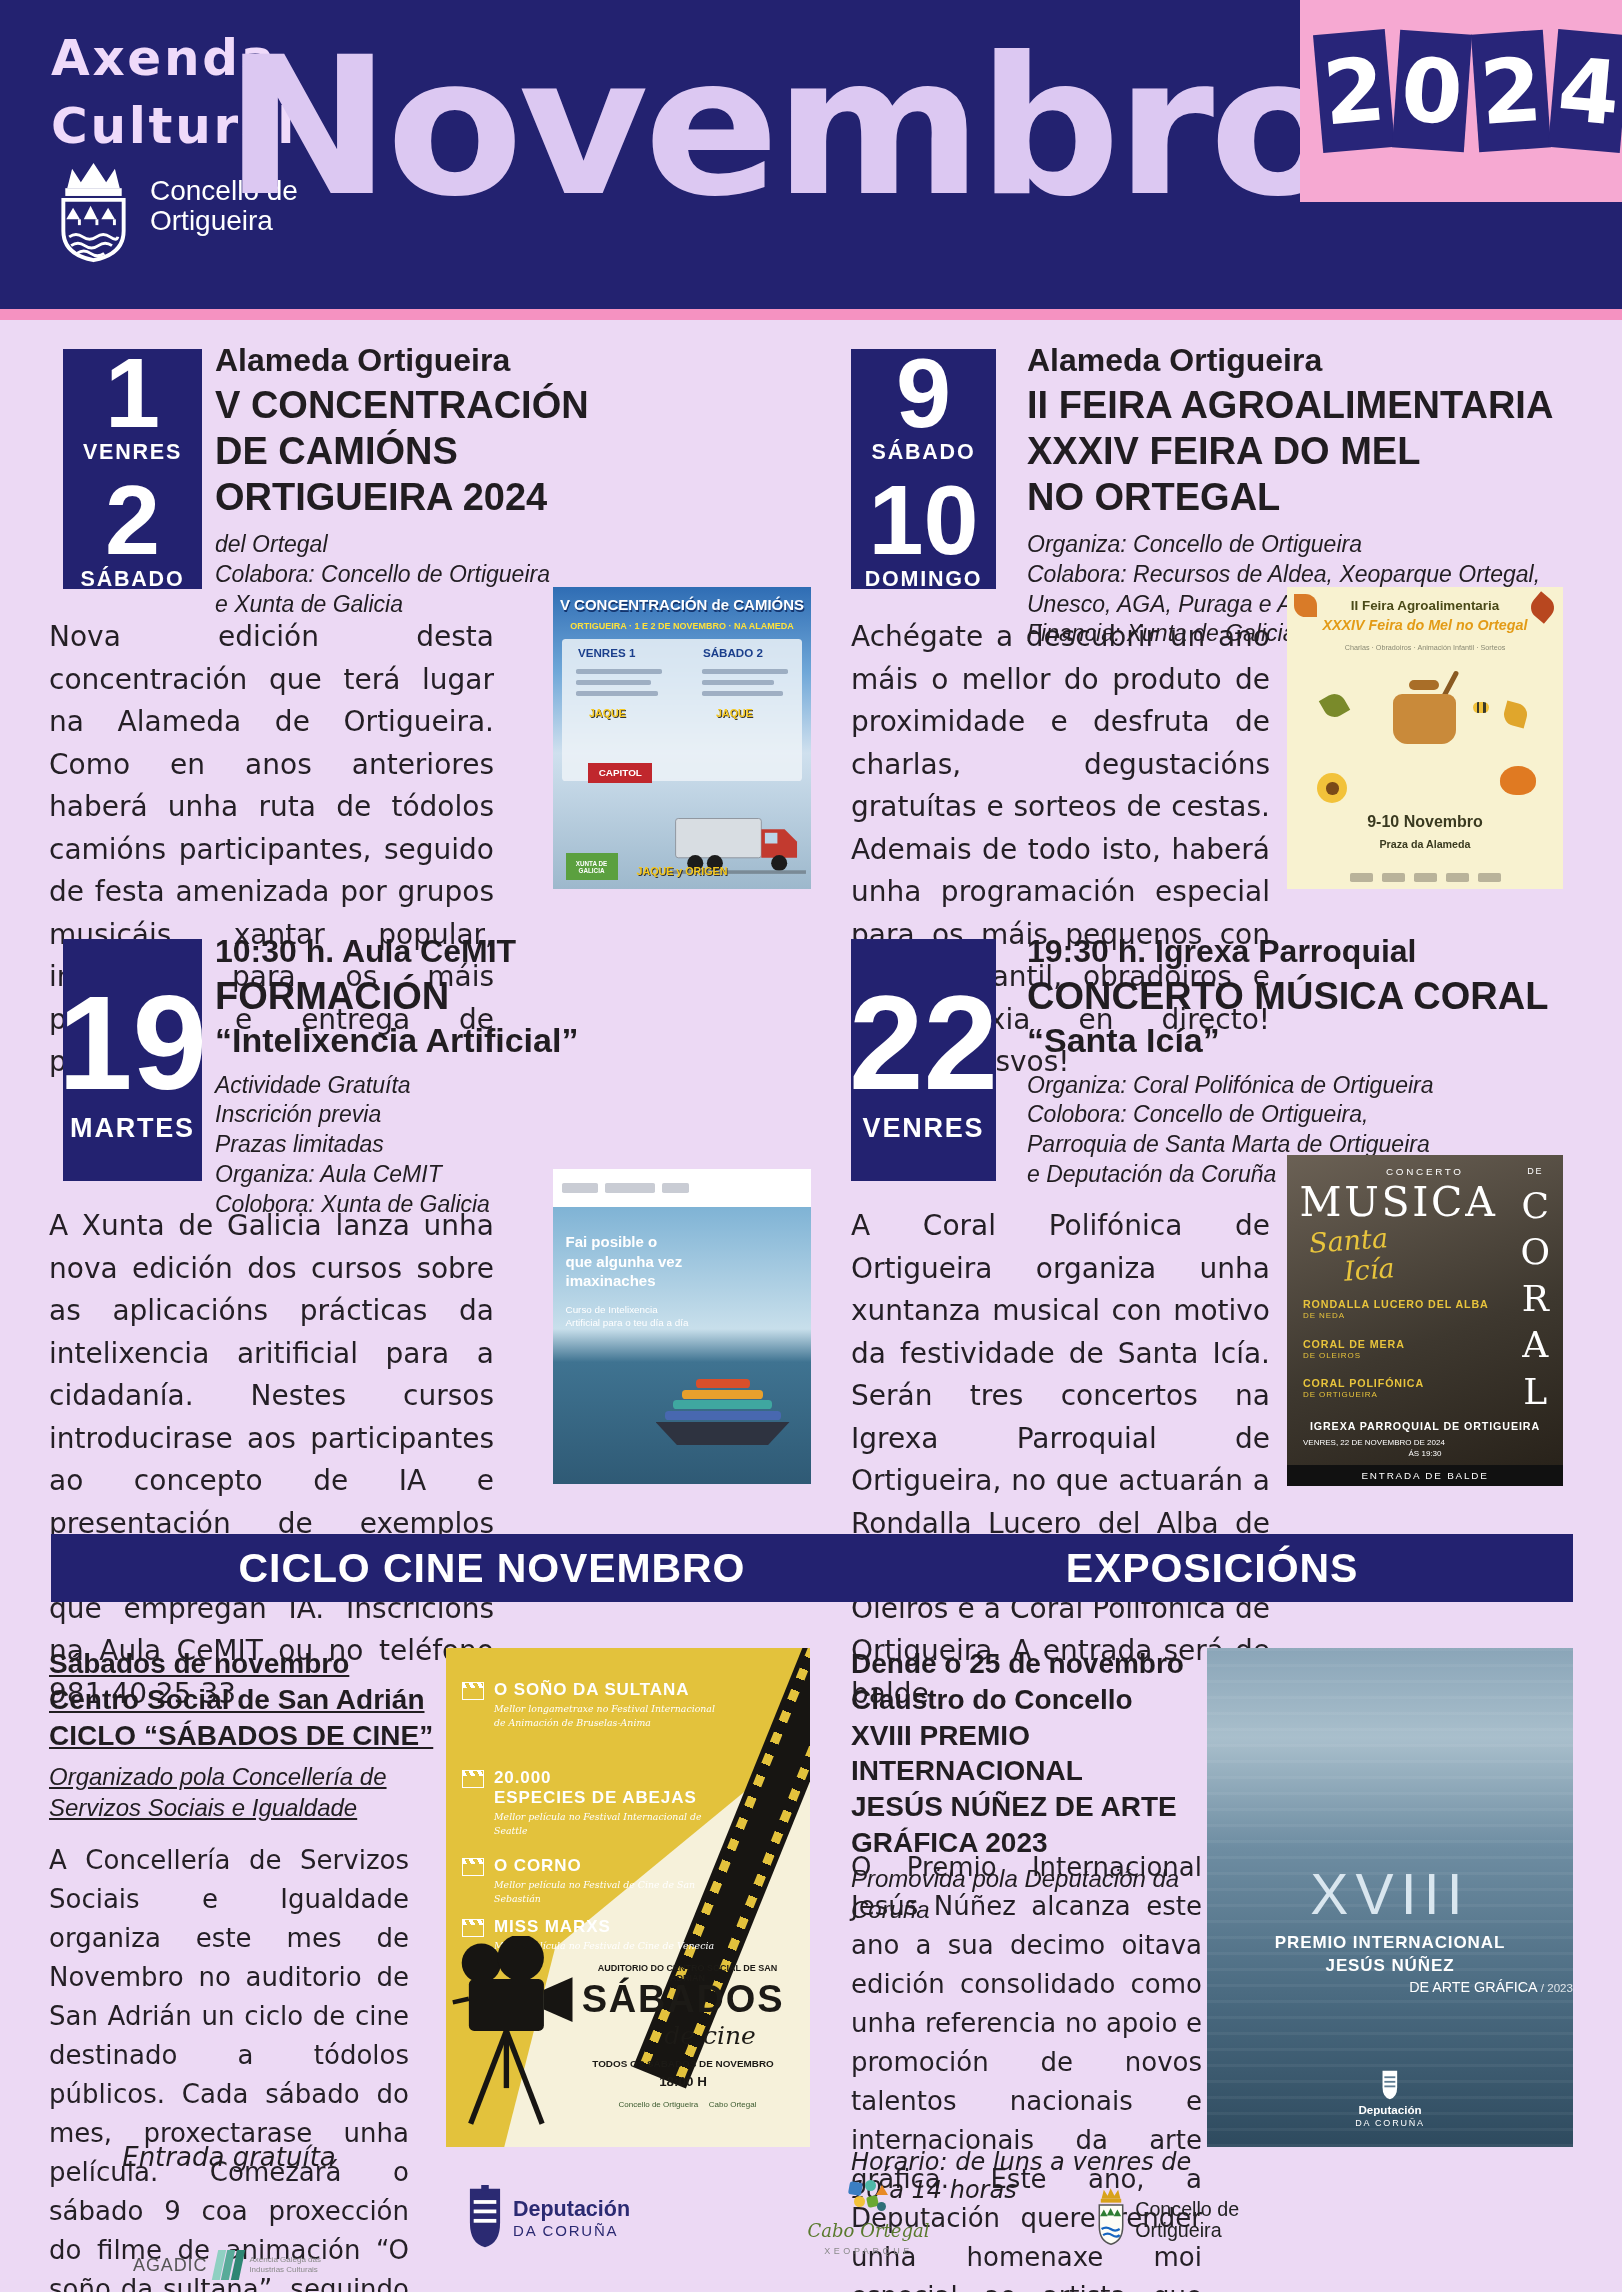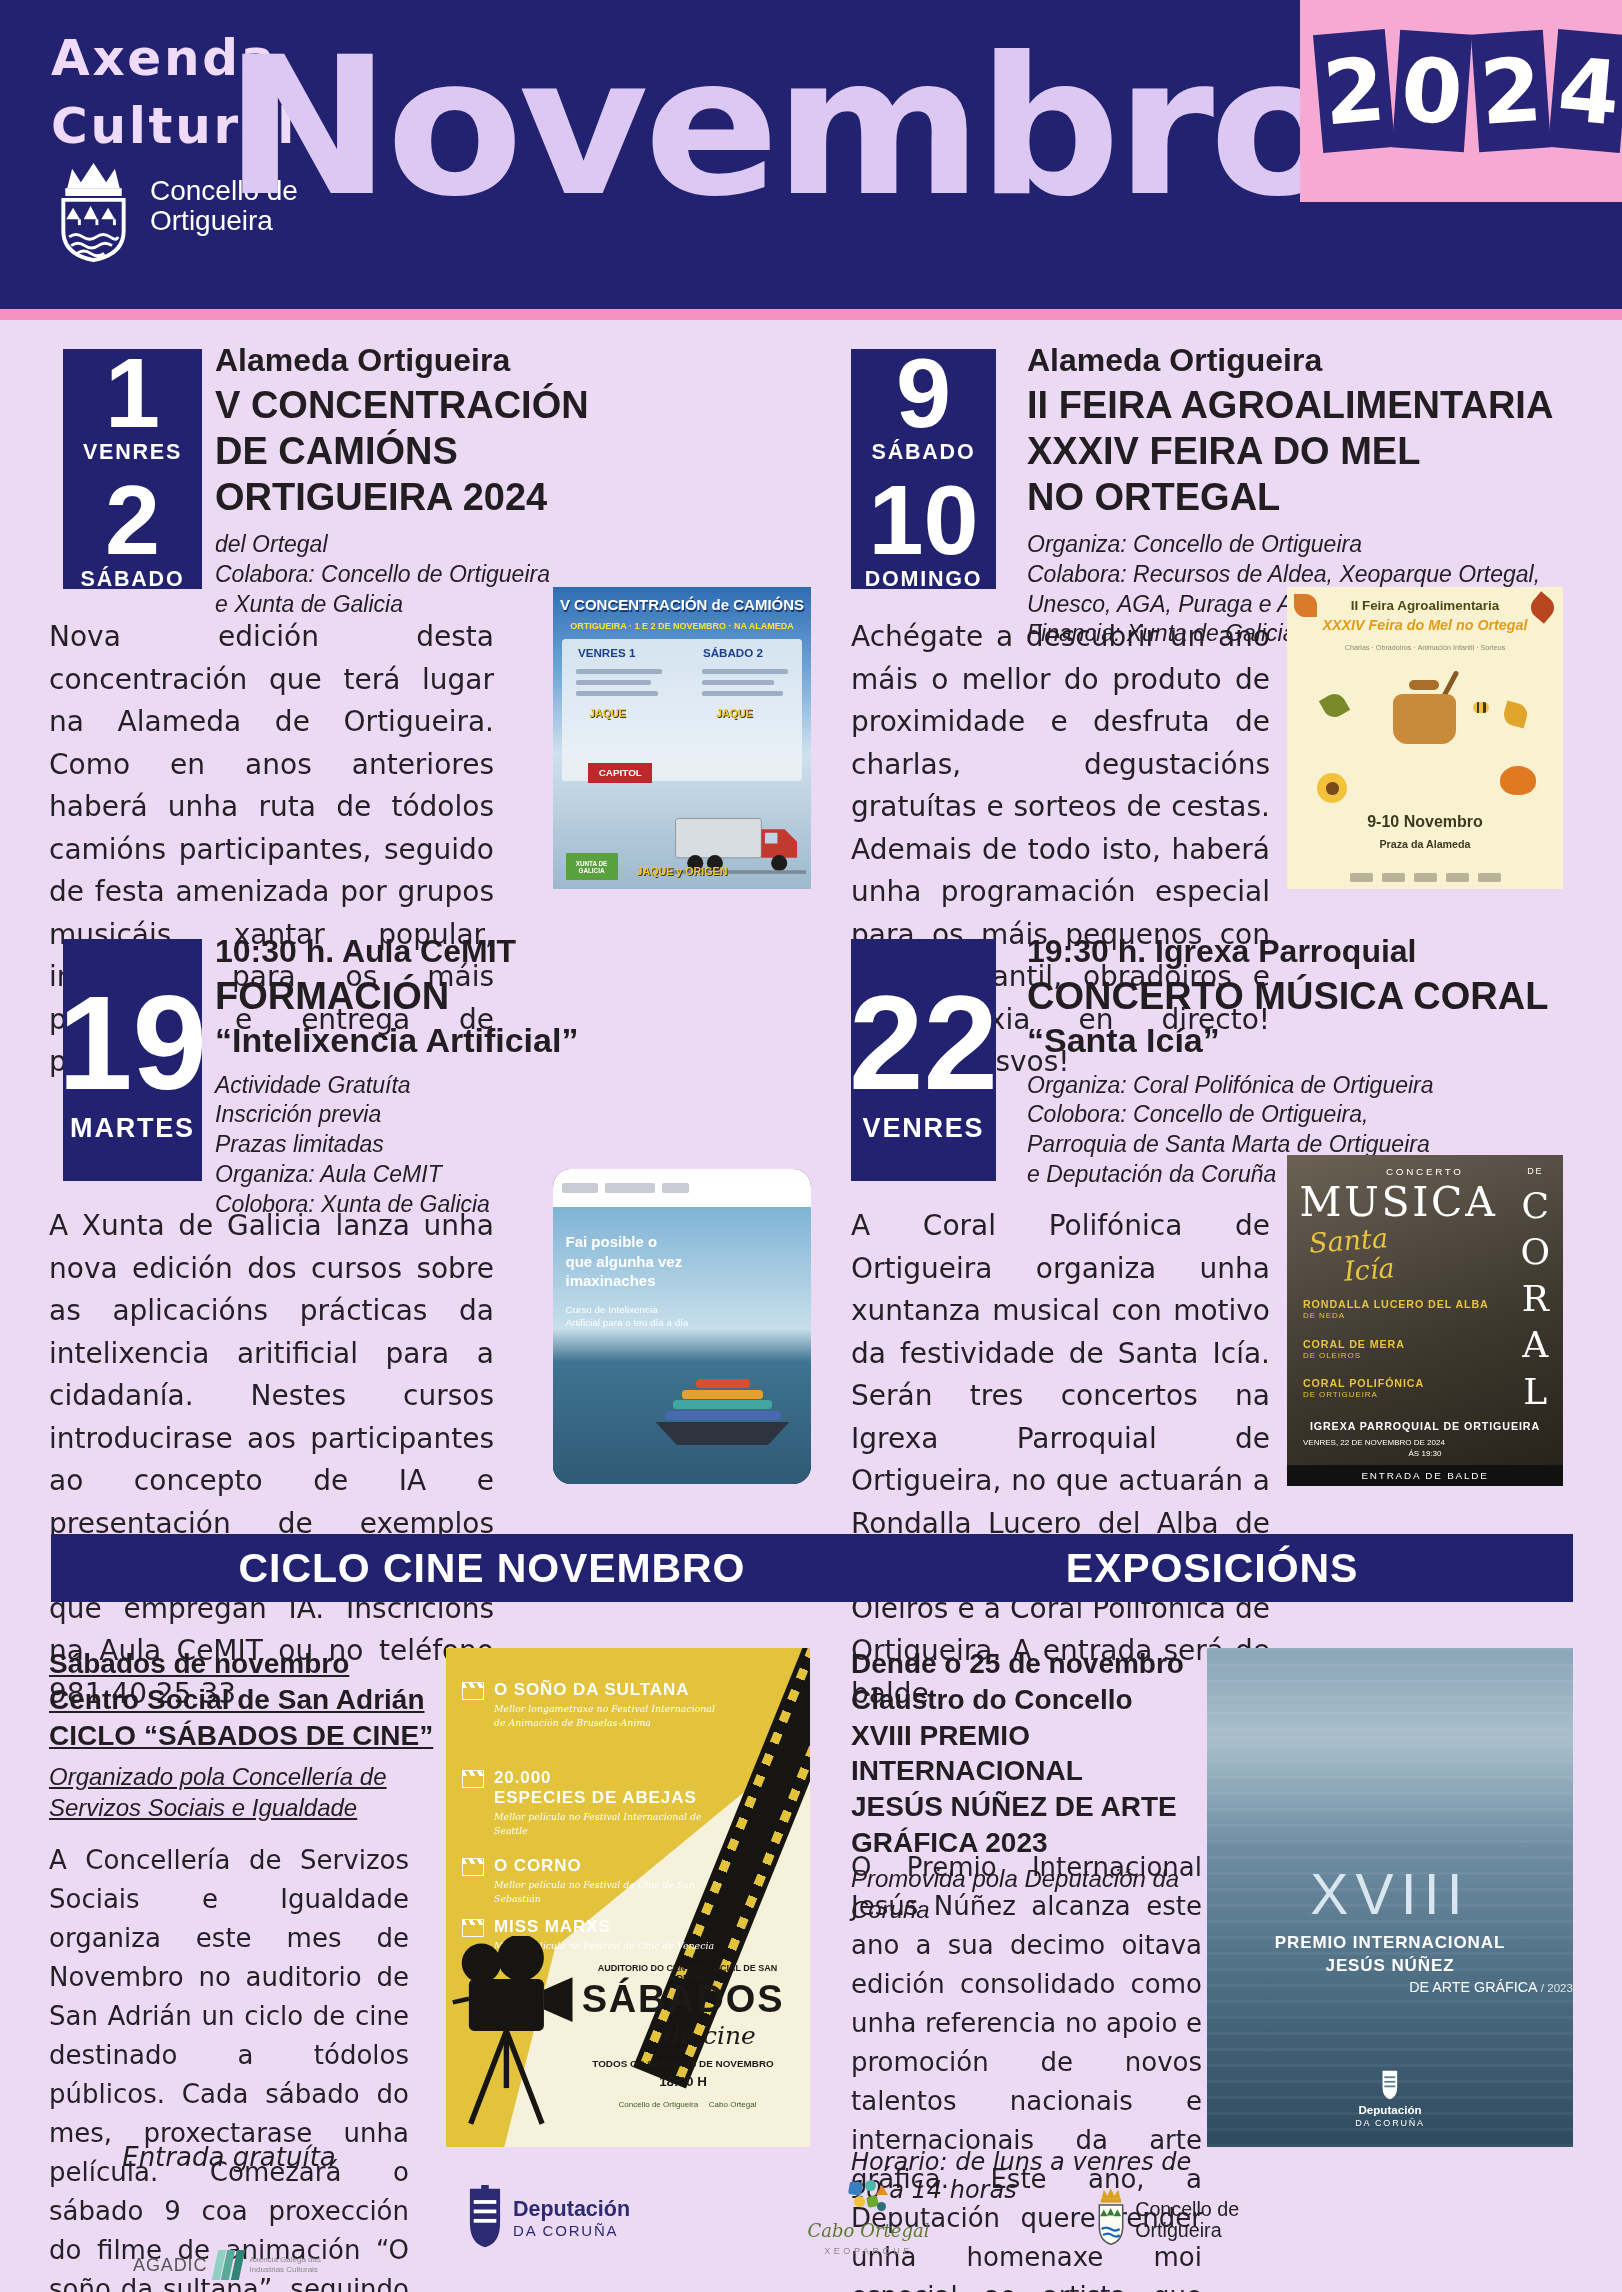--- a/index.html
+++ b/index.html
@@ -84,21 +84,21 @@
            background:repeating-linear-gradient(90deg,#f2c23a 0 3.6px,#3a3a2a 3.6px 6.3px); }
   .f-sun { position:absolute; left:30px; top:186px; width:30px; height:30px; background:#f2c23a; border-radius:50%; }
   .f-sun::after { content:""; position:absolute; left:9px; top:9px; width:12.5px; height:12.5px; background:#7a4a18; border-radius:50%; }
   .f-pump { position:absolute; right:27px; top:179px; width:36px; height:29px; background:#e07a22; border-radius:50% 50% 45% 45%; }
   .f-d1 { position:absolute; top:226px; width:100%; text-align:center; color:#3a3a20; font-size:16px; font-weight:800; }
   .f-d2 { position:absolute; top:251px; width:100%; text-align:center; color:#3a3a20; font-size:10.7px; font-weight:600; }
   .f-logos { position:absolute; bottom:7.2px; left:0; width:100%; display:flex; justify-content:center; gap:9px; }
   .f-logos span { width:23px; height:9px; background:#b9b39a; display:inline-block; border-radius:1.8px; }
 
   
-  .p-cemit { background:#0c4a6e;border-radius:18px; }
+  .p-cemit { background:#0c4a6e; }
   .ce-band { position:absolute; left:0; top:0; width:100%; height:38px; background:#fff; display:flex; align-items:center; gap:7.2px; padding-left:9px; }
   .ce-band i { display:block; height:10.7px; background:#c9ccd4; border-radius:1.8px; }
   .ce-photo { position:absolute; left:0; top:38px; right:0; bottom:0;
               background:linear-gradient(180deg,#7fb3d5 0%,#c8dfeb 44%,#3f7391 56%,#2f5a75 100%); }
   .ce-text { position:absolute; left:12.5px; top:63px; color:#fff; font-size:15px; font-weight:700; line-height:1.3; }
   .ce-sub  { position:absolute; left:12.5px; top:134px; color:#fff; font-size:9.9px; line-height:1.35; }
   .ce-boat { position:absolute; right:21.5px; bottom:39px; width:134px; }
   .ce-boat .s { height:9px; border-radius:3.6px; margin:0 auto 1.8px; }
   .ce-hull { width:134px; height:23px; background:#2e3340; clip-path:polygon(0 0,100% 0,84% 100%,16% 100%); }
 

